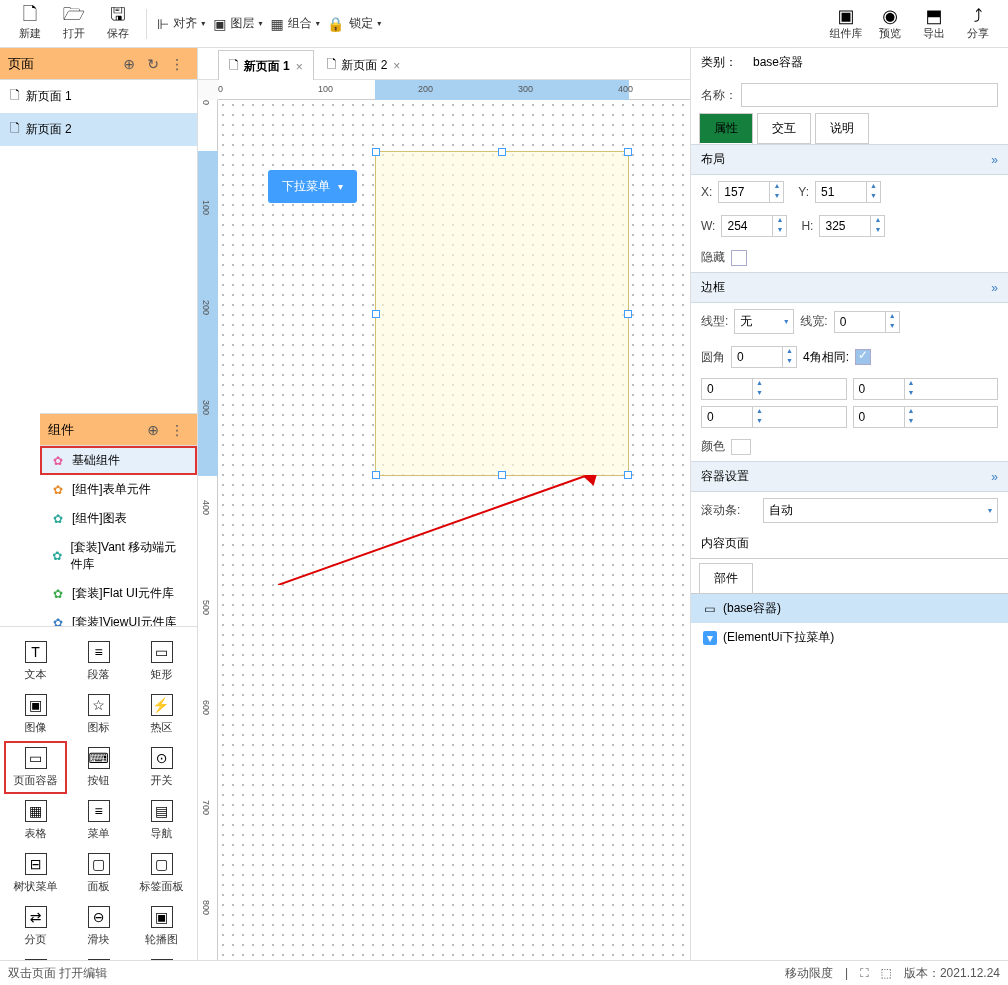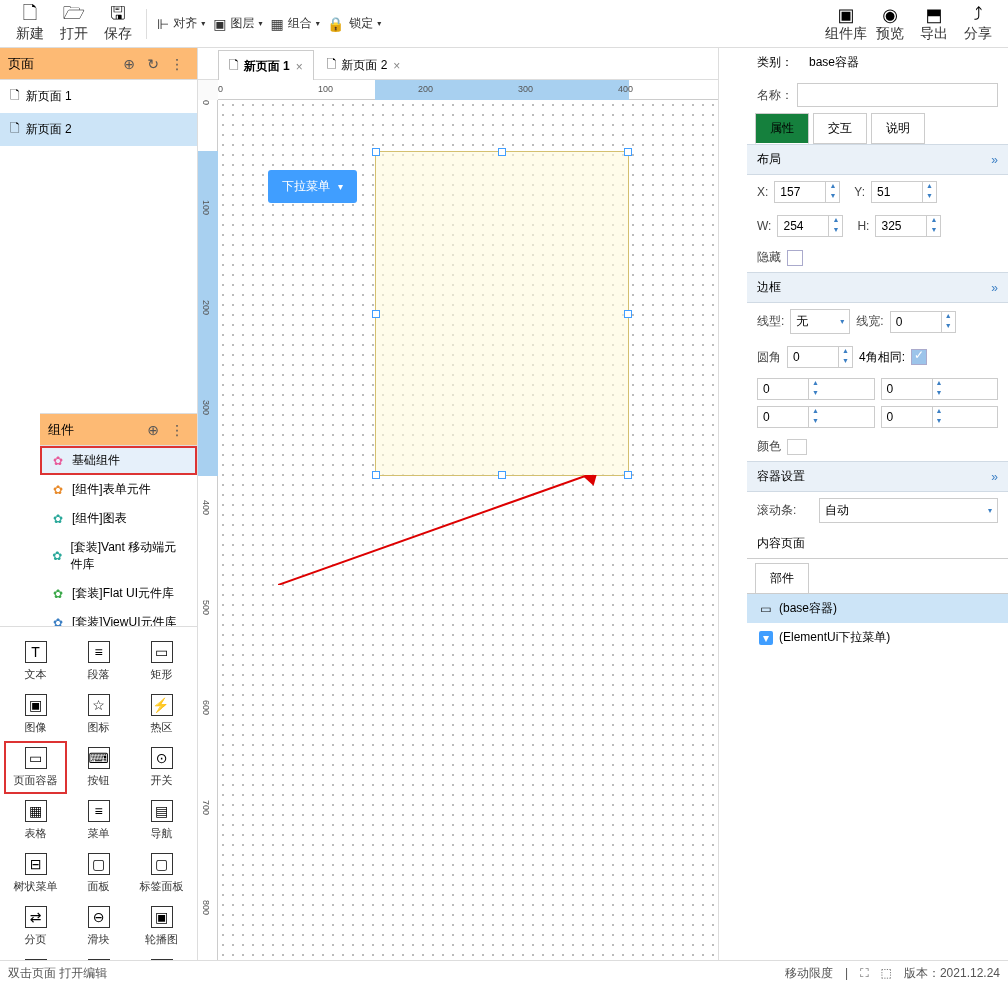--- a/index.html
+++ b/index.html
@@ -1,20 +1,20 @@
 <!DOCTYPE html>
 <html><head>
 <meta charset="utf-8">
 <style>
 * { box-sizing: border-box; margin: 0; padding: 0; font-family: "Microsoft YaHei", Arial, sans-serif; font-size: 12px; }
 body { width: 1008px; height: 985px; background: #fff; overflow: hidden; position: relative; }
 .toolbar { height: 48px; border-bottom: 1px solid #ddd; display: flex; align-items: center; padding: 0 8px; }
 .tool-btn { display: flex; flex-direction: column; align-items: center; justify-content: center; width: 44px; height: 44px; cursor: pointer; }
 .tool-btn .icon { font-size: 18px; height: 20px; display: flex; align-items: center; }
-.tool-btn .lbl { font-size: 14px; color: #333; }
+.tool-btn .lbl { font-size: 11px; color: #333; }
 .tb-sep { width: 1px; height: 30px; background: #ddd; margin: 0 6px; }
 .tb-combo { display: flex; align-items: center; margin: 0 4px; cursor: pointer; color: #333; }
 .tb-combo .icon { margin-right: 4px; font-size: 14px; }
 .tb-combo .caret { margin-left: 4px; font-size: 8px; }
 .main { display: flex; height: 912px; }
 .left { width: 198px; border-right: 1px solid #ddd; display: flex; flex-direction: column; }
 .panel-hdr { height: 32px; border-bottom: 1px solid #ddd; display: flex; align-items: center; padding: 0 8px; background: #fdba74; }
 .panel-hdr .title { flex: 1; font-size: 13px; }
 .panel-hdr .act { width: 24px; text-align: center; cursor: pointer; color: #555; font-size: 14px; }
 .page-list { flex: 1; overflow: auto; }
@@ -44,21 +44,21 @@
 .ruler-v { position: absolute; top: 20px; left: 0; width: 20px; bottom: 0; background: #fff; border-right: 1px solid #ccc; }
 .ruler-v .sel { position: absolute; left: 0; top: 51px; height: 325px; width: 20px; background: #a8d0f0; }
 .ruler-h .tick { position: absolute; top: 4px; font-size: 9px; color: #555; }
 .ruler-v .tick { position: absolute; left: 3px; font-size: 9px; color: #555; writing-mode: vertical-lr; }
 .canvas { position: absolute; top: 20px; left: 20px; right: 0; bottom: 0; background-image: radial-gradient(circle, #bbb 1px, transparent 1px); background-size: 10px 10px; background-color: #fff; }
 .drop-btn { position: absolute; top: 70px; left: 50px; background: #409eff; color: #fff; padding: 8px 14px; border-radius: 3px; cursor: pointer; display: flex; align-items: center; }
 .drop-btn .caret { margin-left: 8px; font-size: 10px; }
 .sel-box { position: absolute; top: 51px; left: 157px; width: 254px; height: 325px; background: rgba(255,250,220,0.6); border: 1px solid #d4c070; }
 .handle { position: absolute; width: 8px; height: 8px; background: #fff; border: 1px solid #409eff; }
 .arrow-line { position: absolute; top: 375px; left: 60px; width: 320px; height: 110px; pointer-events: none; }
-.right { width: 290px; border-left: 1px solid #ddd; display: flex; flex-direction: column; overflow: hidden; padding-left: 28px; }
+.right { width: 318px; border-left: 1px solid #ddd; display: flex; flex-direction: column; overflow: hidden; }
 .prop-row { display: flex; align-items: center; padding: 6px 10px; }
 .prop-row .plbl { width: 40px; color: #444; }
 .prop-row input[type=text] { flex: 1; border: 1px solid #ccc; padding: 4px; }
 .prop-tabs { display: flex; padding: 0 8px; gap: 4px; }
 .prop-tab { padding: 6px 14px; border: 1px solid #ccc; cursor: pointer; }
 .prop-tab.active { background: #15803d; border-bottom-color: #fff; position: relative; }
 .sect-hdr { background: #eaf1f8; padding: 6px 10px; display: flex; justify-content: space-between; align-items: center; border-top: 1px solid #d0dae4; border-bottom: 1px solid #d0dae4; }
 .sect-hdr .chev { color: #3b7fc4; cursor: pointer; }
 .field-row { display: flex; align-items: center; padding: 6px 10px; gap: 6px; }
 .field-row .flbl { color: #444; }

